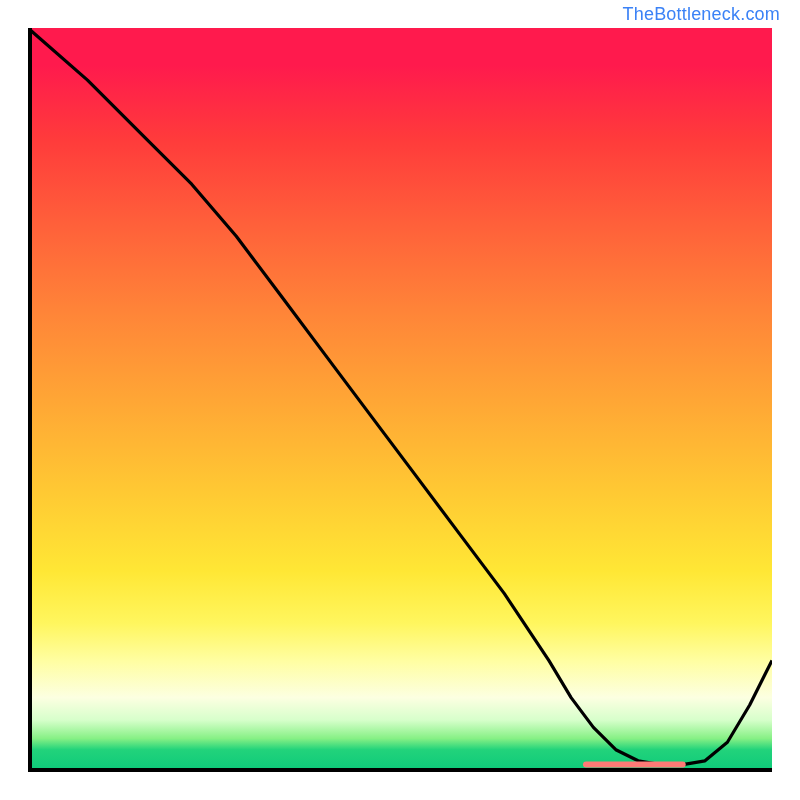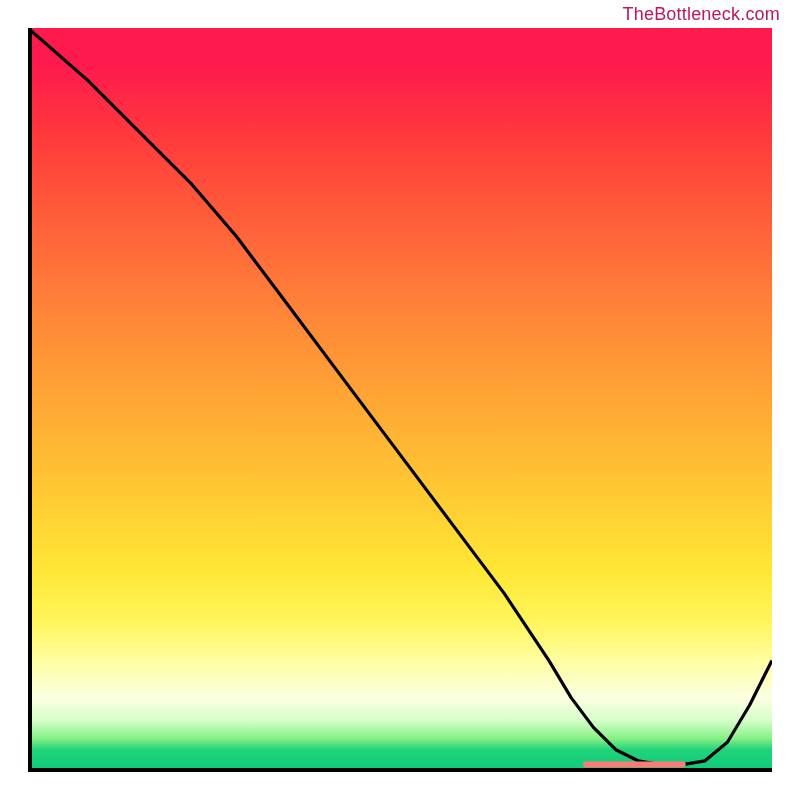--- a/index.html
+++ b/index.html
@@ -9,21 +9,21 @@
     height: 800px;
     background: #ffffff;
     position: relative;
     font-family: Arial, sans-serif;
   }
   .watermark {
     position: absolute;
     top: 4px;
     right: 20px;
     font-size: 18px;
-    color: #be185d;
+    color: #3b82f6;
     font-weight: 500;
     letter-spacing: 0.2px;
   }
   .plot-area {
     position: absolute;
     left: 28px;
     top: 28px;
     width: 744px;
     height: 744px;
     background: linear-gradient(to bottom,

